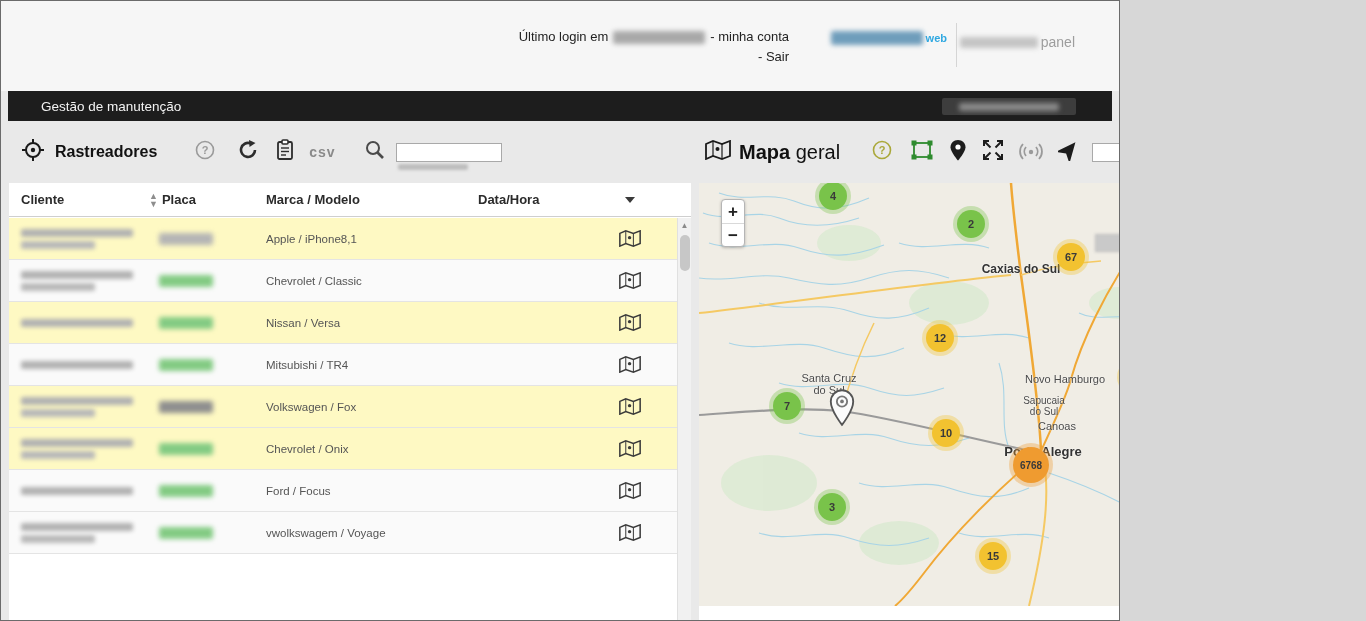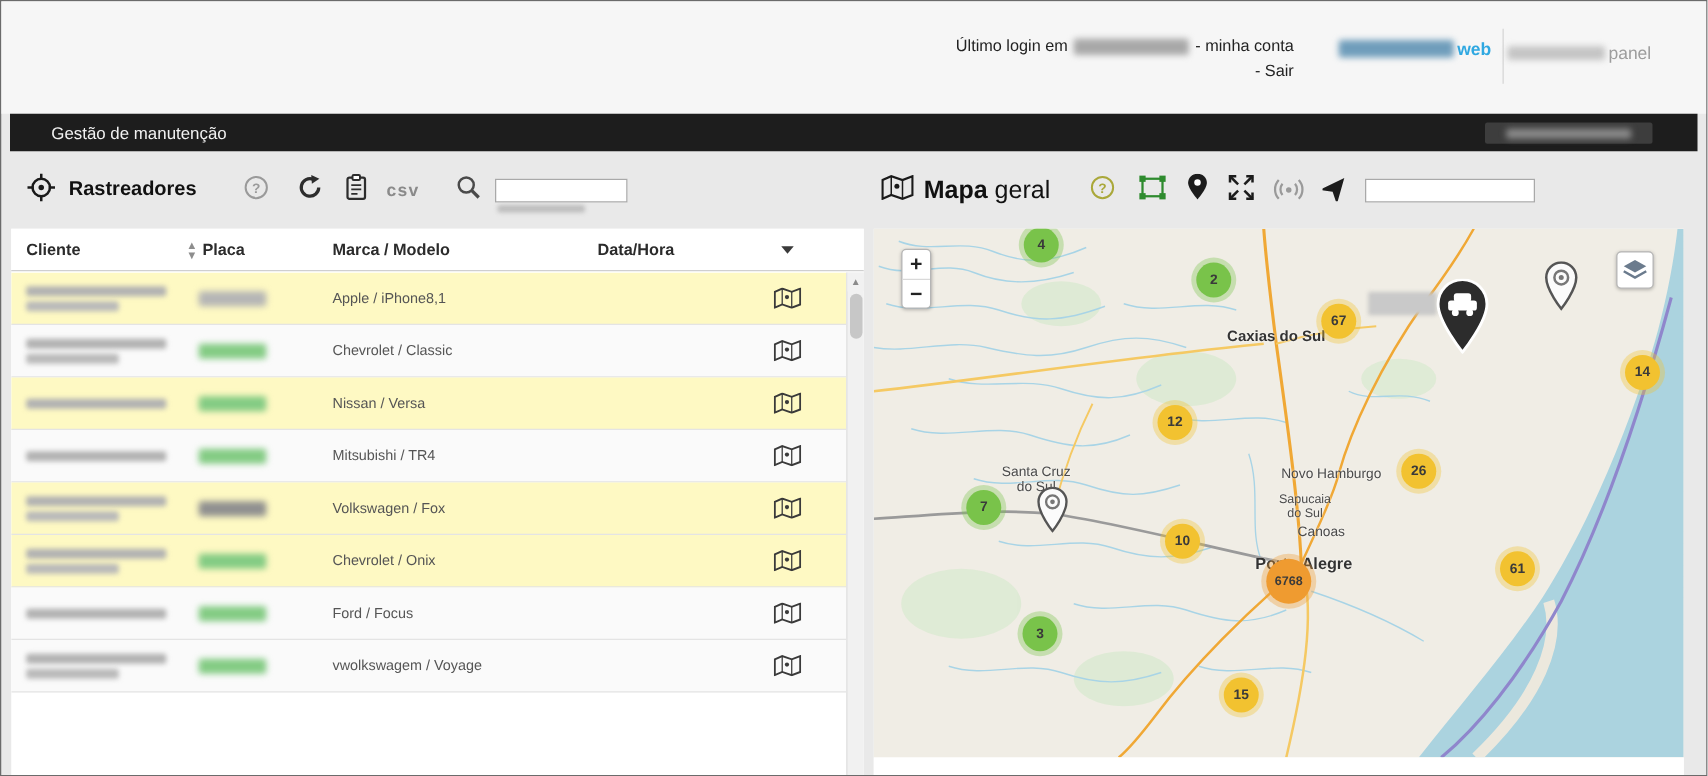--- a/index.html
+++ b/index.html
@@ -1,31 +1,31 @@
 <!DOCTYPE html>
 <html><head>
 <meta charset="utf-8">
 <style>
   * { margin:0; padding:0; box-sizing:border-box; }
   html,body { width:1366px; height:621px; overflow:hidden;
     font-family:"Liberation Sans", sans-serif; background:#d7d7d7; }
-  .frame { position:relative; width:1366px; height:621px;
+  .frame { position:relative; width:1120px; height:621px;
     border:1px solid #6b6b6b; background:#e9e9e9; overflow:hidden; }
 
   
   .topbar { position:absolute; left:0; top:0; width:100%; height:90px;
     background:#f6f6f6; display:flex; align-items:center; }
   .login-block { position:absolute; right:330px; top:26px; text-align:right;
     font-size:13px; color:#222; line-height:20px; }
   .login-line1 { display:flex; align-items:center; gap:5px; justify-content:flex-end; }
   .redact { display:inline-block; background:#b4b4b4; border-radius:2px; filter:blur(2.5px); }
   .login-redact { width:92px; height:13px; background:#a8a8a8; }
   .brand-web { position:absolute; right:172px; top:30px; display:flex; align-items:center; gap:3px; }
   .brand-web .redact { width:92px; height:14px; background:#6f9dbb; }
-  .brand-web-suffix { color:#2fa8e1; font-size:14px; font-weight:bold; }
+  .brand-web-suffix { color:#2fa8e1; font-size:11px; font-weight:bold; }
   .brand-sep { position:absolute; right:162px; top:22px; width:1px; height:44px; background:#d5d5d5; }
   .brand-panel { position:absolute; right:44px; top:33px; display:flex; align-items:center; gap:3px; }
   .brand-panel .redact { width:78px; height:11px; background:#c4c4c4; }
   .brand-panel-suffix { color:#9d9d9d; font-size:14px; }
 
   
   .titlebar { position:absolute; left:7px; right:7px; top:90px; height:30px;
     background:#1d1d1d; display:flex; align-items:center; }
   .titlebar-text { color:#f2f2f2; font-size:13.5px; margin-left:33px; }
   .titlebar-btn { position:absolute; right:36px; top:7px; width:134px; height:17px;

